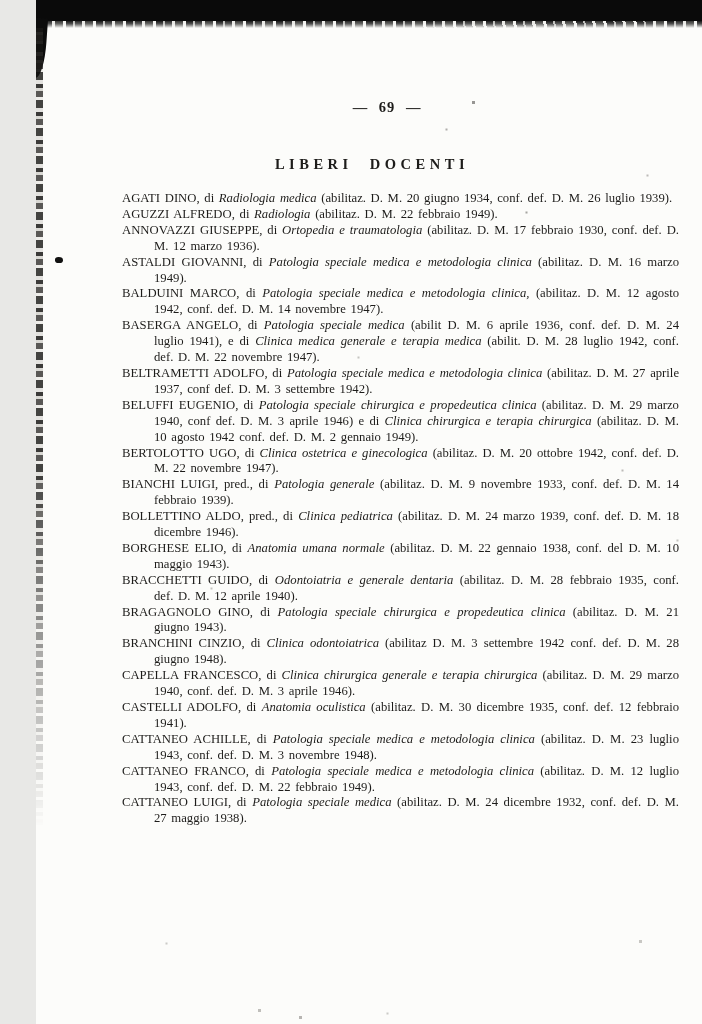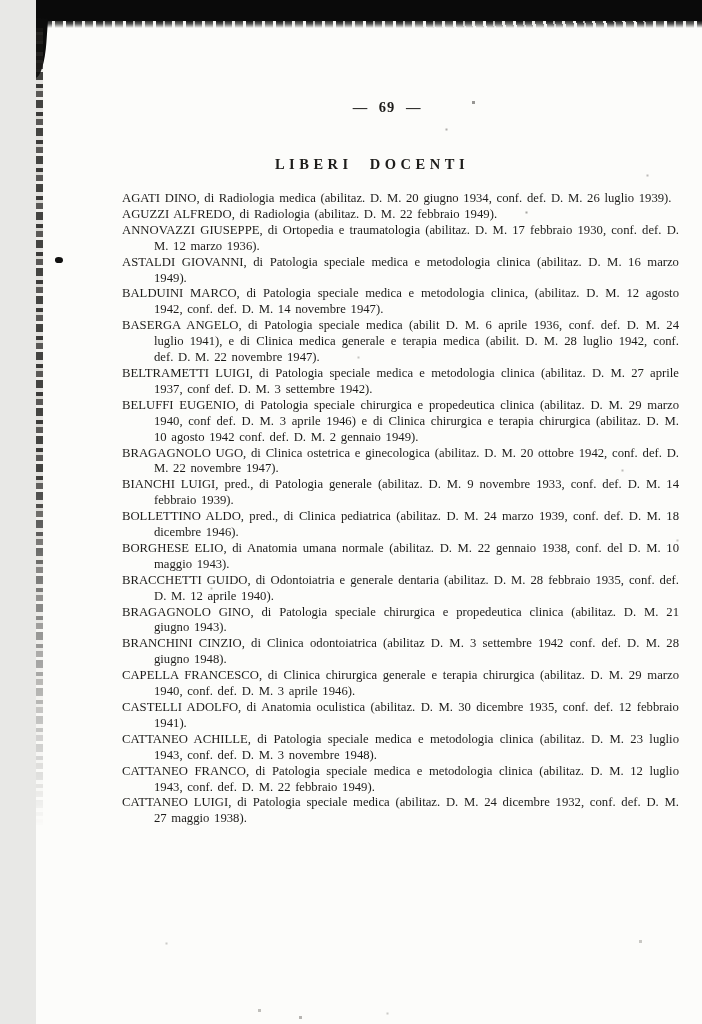--- a/index.html
+++ b/index.html
@@ -126,20 +126,21 @@
   .entry {
     margin: 0;
     font-size: 12.7px;
     line-height: 15.9px;
     text-align: justify;
     padding-left: 32px;
     text-indent: -32px;
     word-spacing: 1.5px;
   }
   .entry .it {
+    font-style: italic;
   }
 </style>
 </head>
 <body>
 
 <div class="page">
 
   <div class="top-band"></div>
   <div class="top-band-ragged"></div>
   <div class="corner-blob"></div>
@@ -150,23 +151,23 @@
 
   <div class="page-number">— 69 —</div>
   <div class="doc-title">LIBERI DOCENTI</div>
   <div class="entries">
       <p class="entry"><span>AGATI DINO, di </span><span class="it">Radiologia medica</span><span> (abilitaz. D. M. 20 giugno 1934, conf. def. D. M. 26 luglio 1939).</span></p>
       <p class="entry"><span>AGUZZI ALFREDO, di </span><span class="it">Radiologia</span><span> (abilitaz. D. M. 22 febbraio 1949).</span></p>
       <p class="entry"><span>ANNOVAZZI GIUSEPPE, di </span><span class="it">Ortopedia e traumatologia</span><span> (abilitaz. D. M. 17 febbraio 1930, conf. def. D. M. 12 marzo 1936).</span></p>
       <p class="entry"><span>ASTALDI GIOVANNI, di </span><span class="it">Patologia speciale medica e metodologia clinica</span><span> (abilitaz. D. M. 16 marzo 1949).</span></p>
       <p class="entry"><span>BALDUINI MARCO, di </span><span class="it">Patologia speciale medica e metodologia clinica,</span><span> (abilitaz. D. M. 12 agosto 1942, conf. def. D. M. 14 novembre 1947).</span></p>
       <p class="entry"><span>BASERGA ANGELO, di </span><span class="it">Patologia speciale medica</span><span> (abilit D. M. 6 aprile 1936, conf. def. D. M. 24 luglio 1941), e di </span><span class="it">Clinica medica generale e terapia medica</span><span> (abilit. D. M. 28 luglio 1942, conf. def. D. M. 22 novembre 1947).</span></p>
-      <p class="entry"><span>BELTRAMETTI LUIGI, di </span><span class="it">Patologia speciale medica e metodologia clinica</span><span> (abilitaz. D. M. 27 aprile 1937, conf def. D. M. 3 settembre 1942).</span></p>
+      <p class="entry"><span>BELTRAMETTI ADOLFO, di </span><span class="it">Patologia speciale medica e metodologia clinica</span><span> (abilitaz. D. M. 27 aprile 1937, conf def. D. M. 3 settembre 1942).</span></p>
       <p class="entry"><span>BELUFFI EUGENIO, di </span><span class="it">Patologia speciale chirurgica e propedeutica clinica</span><span> (abilitaz. D. M. 29 marzo 1940, conf def. D. M. 3 aprile 1946) e di </span><span class="it">Clinica chirurgica e terapia chirurgica</span><span> (abilitaz. D. M. 10 agosto 1942 conf. def. D. M. 2 gennaio 1949).</span></p>
-      <p class="entry"><span>BRAGAGNOLO UGO, di </span><span class="it">Clinica ostetrica e ginecologica</span><span> (abilitaz. D. M. 20 ottobre 1942, conf. def. D. M. 22 novembre 1947).</span></p>
+      <p class="entry"><span>BERTOLOTTO UGO, di </span><span class="it">Clinica ostetrica e ginecologica</span><span> (abilitaz. D. M. 20 ottobre 1942, conf. def. D. M. 22 novembre 1947).</span></p>
       <p class="entry"><span>BIANCHI LUIGI, pred., di </span><span class="it">Patologia generale</span><span> (abilitaz. D. M. 9 novembre 1933, conf. def. D. M. 14 febbraio 1939).</span></p>
       <p class="entry"><span>BOLLETTINO ALDO, pred., di </span><span class="it">Clinica pediatrica</span><span> (abilitaz. D. M. 24 marzo 1939, conf. def. D. M. 18 dicembre 1946).</span></p>
       <p class="entry"><span>BORGHESE ELIO, di </span><span class="it">Anatomia umana normale</span><span> (abilitaz. D. M. 22 gennaio 1938, conf. del D. M. 10 maggio 1943).</span></p>
       <p class="entry"><span>BRACCHETTI GUIDO, di </span><span class="it">Odontoiatria e generale dentaria</span><span> (abilitaz. D. M. 28 febbraio 1935, conf. def. D. M. 12 aprile 1940).</span></p>
       <p class="entry"><span>BRAGAGNOLO GINO, di </span><span class="it">Patologia speciale chirurgica e propedeutica clinica</span><span> (abilitaz. D. M. 21 giugno 1943).</span></p>
       <p class="entry"><span>BRANCHINI CINZIO, di </span><span class="it">Clinica odontoiatrica</span><span> (abilitaz D. M. 3 settembre 1942 conf. def. D. M. 28 giugno 1948).</span></p>
       <p class="entry"><span>CAPELLA FRANCESCO, di </span><span class="it">Clinica chirurgica generale e terapia chirurgica</span><span> (abilitaz. D. M. 29 marzo 1940, conf. def. D. M. 3 aprile 1946).</span></p>
       <p class="entry"><span>CASTELLI ADOLFO, di </span><span class="it">Anatomia oculistica</span><span> (abilitaz. D. M. 30 dicembre 1935, conf. def. 12 febbraio 1941).</span></p>
       <p class="entry"><span>CATTANEO ACHILLE, di </span><span class="it">Patologia speciale medica e metodologia clinica</span><span> (abilitaz. D. M. 23 luglio 1943, conf. def. D. M. 3 novembre 1948).</span></p>
       <p class="entry"><span>CATTANEO FRANCO, di </span><span class="it">Patologia speciale medica e metodologia clinica</span><span> (abilitaz. D. M. 12 luglio 1943, conf. def. D. M. 22 febbraio 1949).</span></p>

